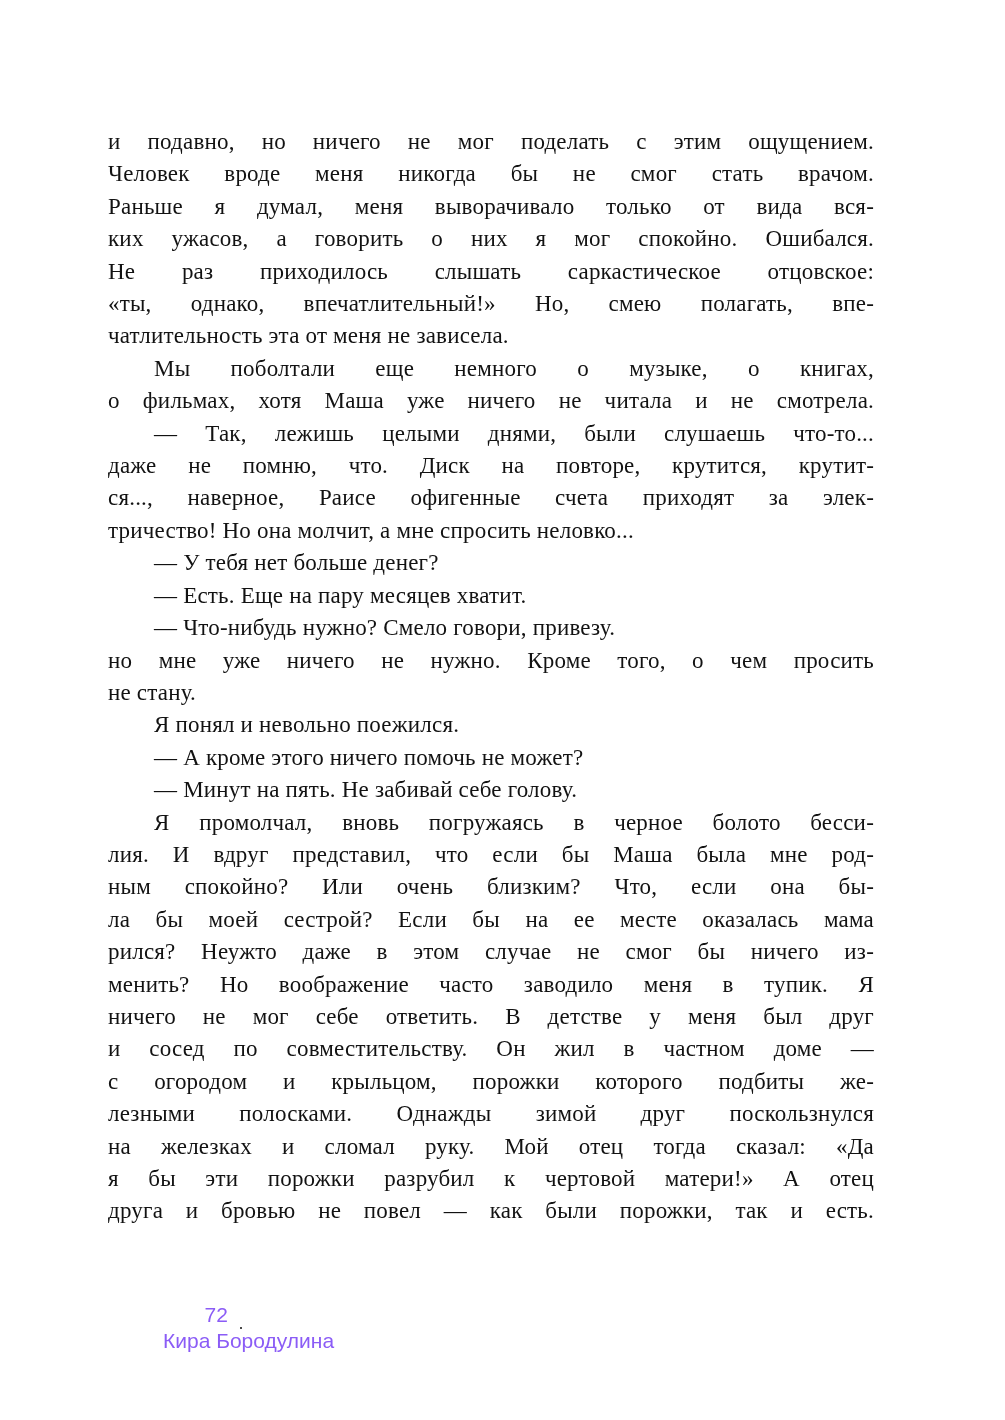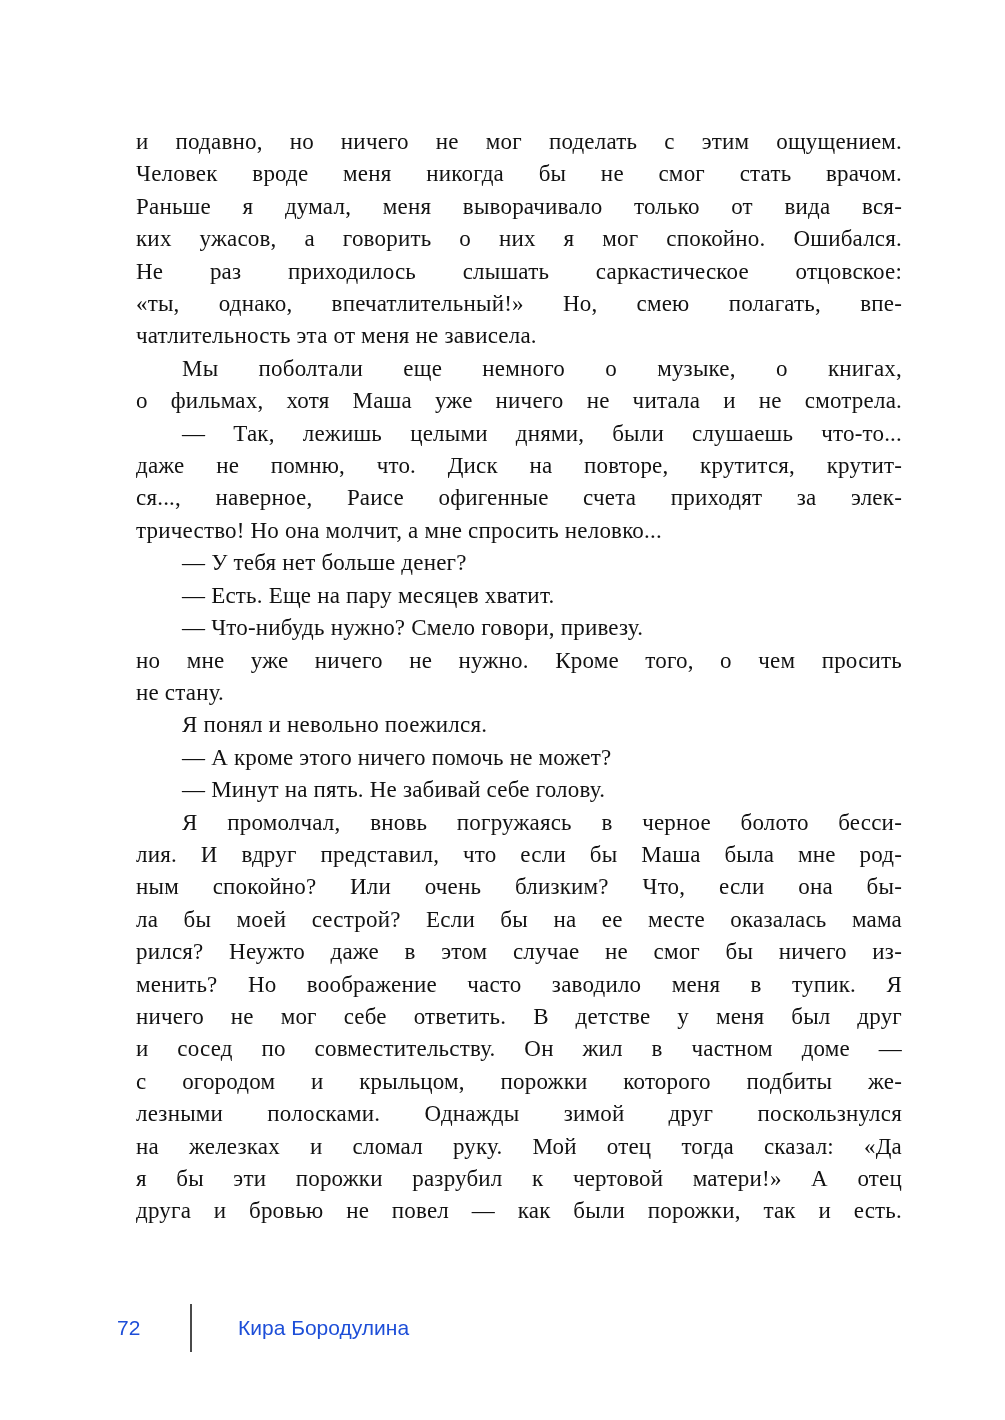--- a/index.html
+++ b/index.html
@@ -9,42 +9,43 @@
   }
   body {
     width: 1005px;
     height: 1420px;
     position: relative;
     font-family: "Liberation Serif", serif;
     color: #121212;
   }
   .text-block {
     position: absolute;
-    left: 136px;
+    left: 108px;
     top: 126px;
     width: 766px;
     font-size: 23px;
     line-height: 32.4px;
     letter-spacing: 0.2px;
   }
   .para { margin: 0; padding: 0; }
   .line { display: block; }
   .j { text-align: justify; text-align-last: justify; }
   .l { text-align: left; }
   .indent { text-indent: 46px; }
   .footer {
     position: absolute;
     left: 117px;
     top: 1303px;
     height: 50px;
     display: flex;
     align-items: center;
     font-family: "Liberation Sans", sans-serif;
     font-size: 21px;
-    color: #1d4ed8;
+    color: #8b5cf6;
+    flex-direction: column;
   }
   .footer .page-num {
     width: 42px;
     text-align: left;
   }
   .footer .divider {
     width: 2px;
     height: 48px;
     background: #4a4a4a;
     margin-left: 31px;

